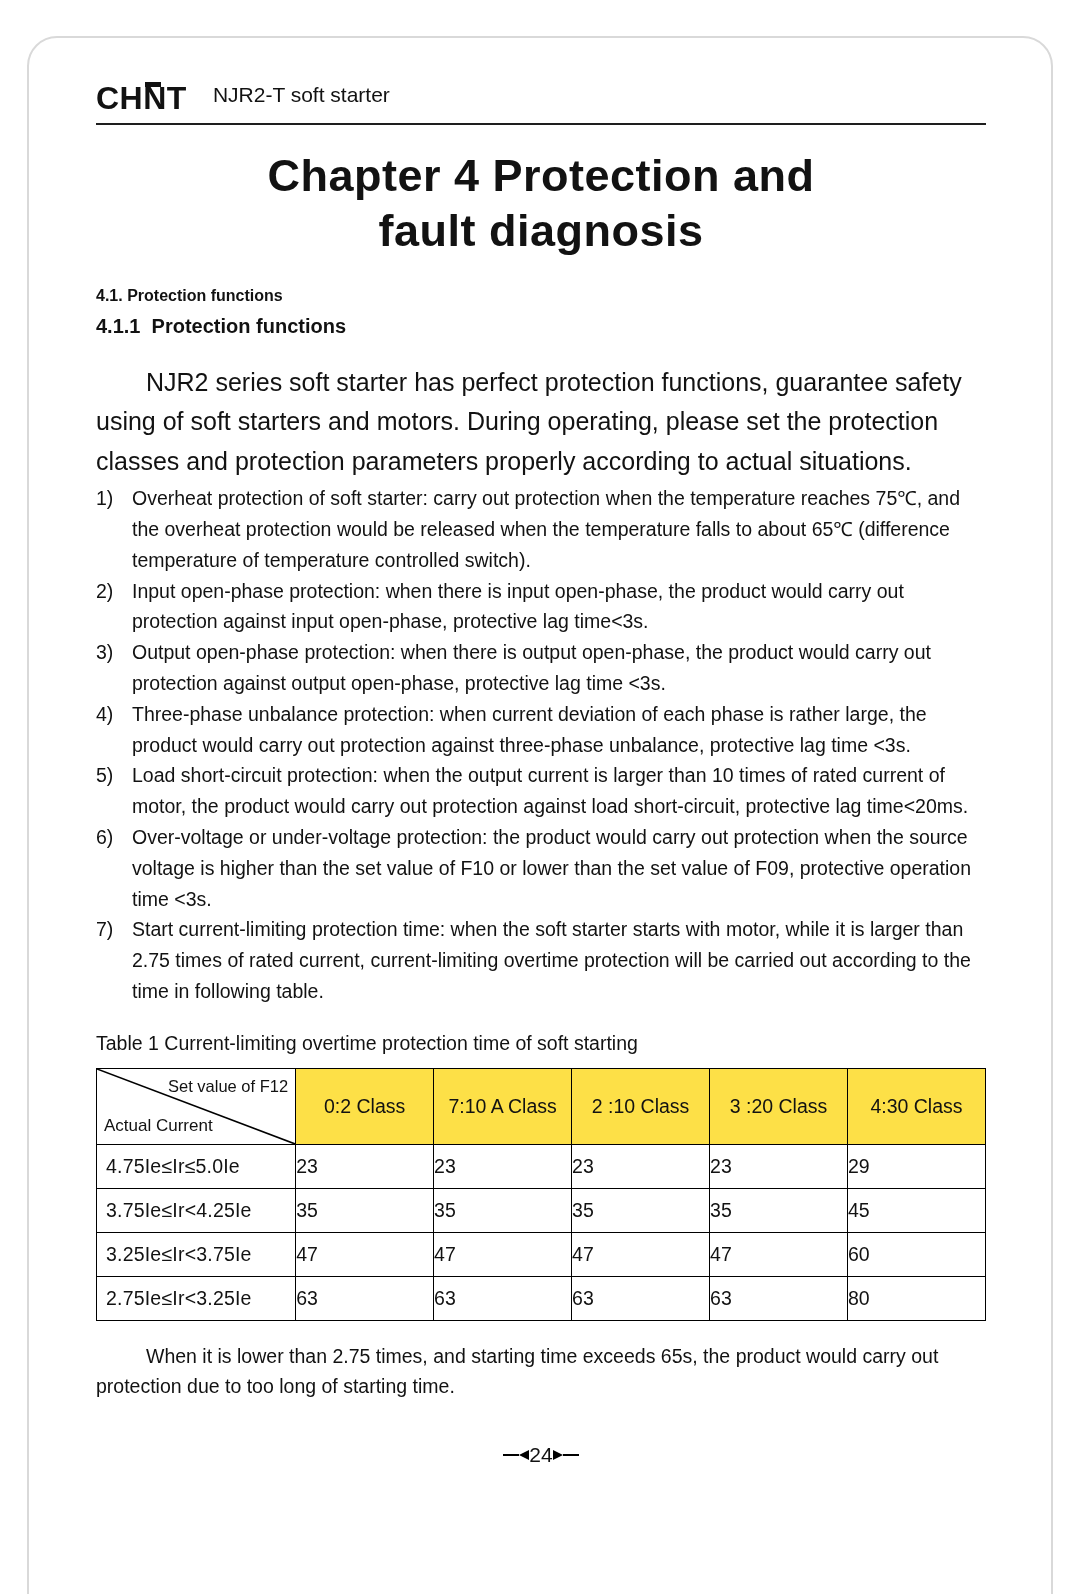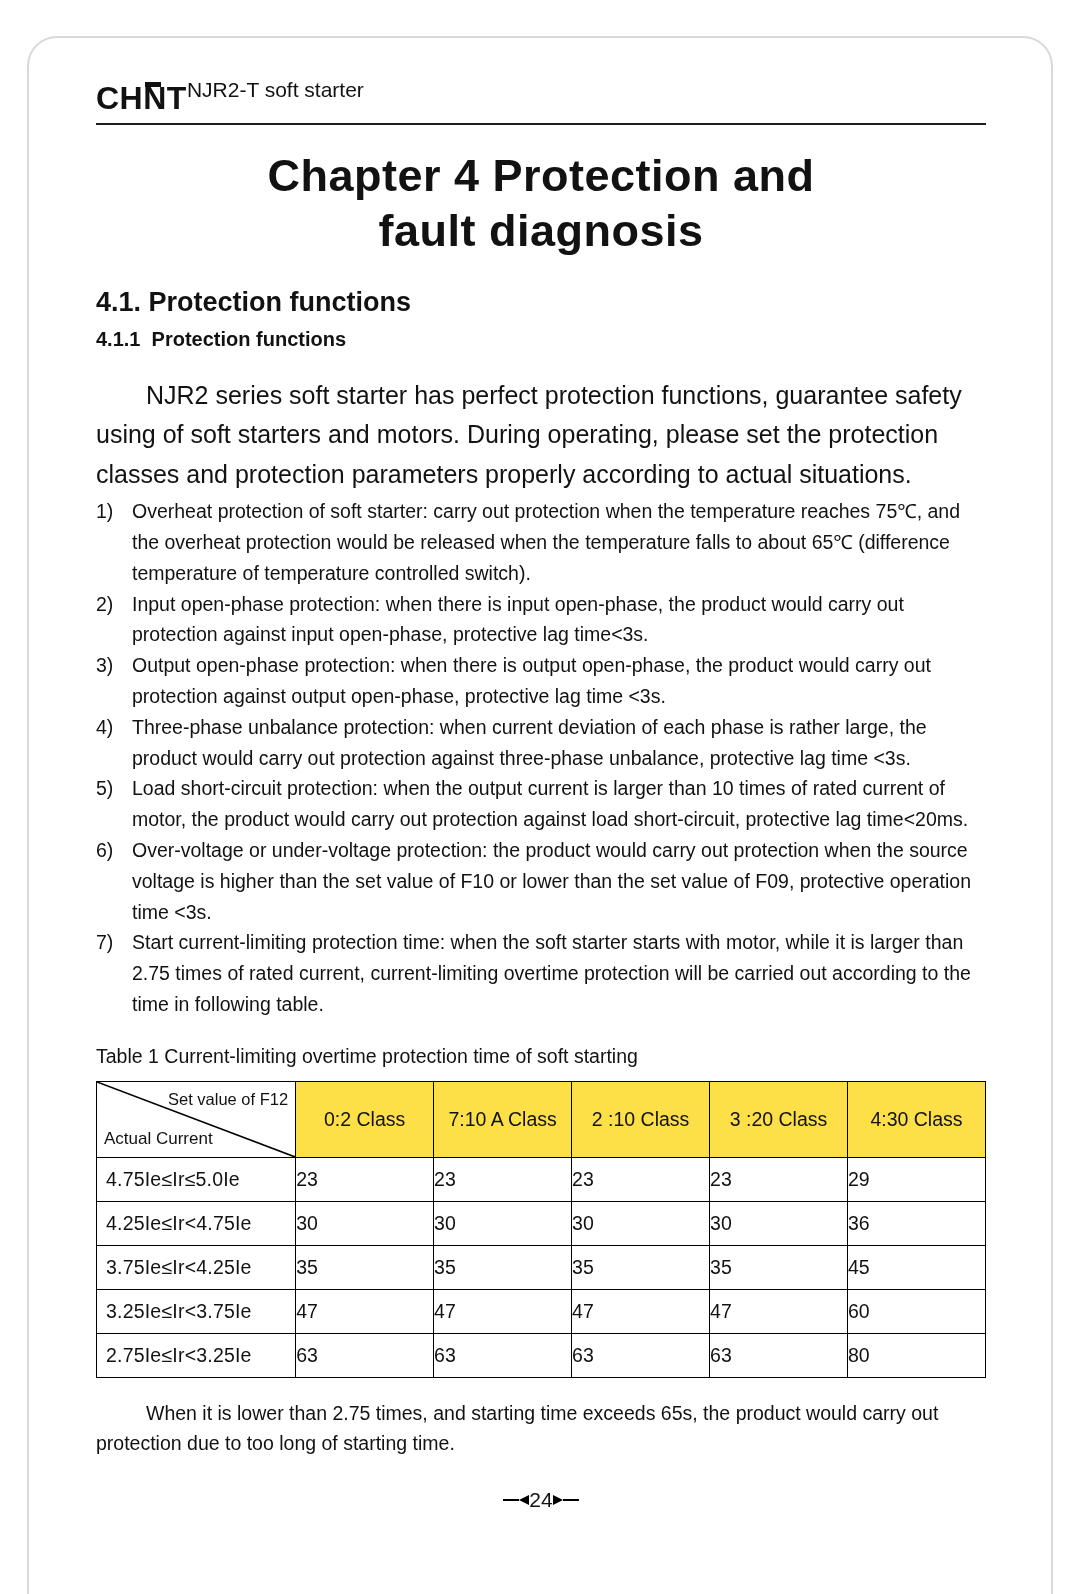--- a/index.html
+++ b/index.html
@@ -11,30 +11,30 @@
     color:#121212;
   }
   .frame {
     position:absolute; left:27px; right:27px; top:36px; bottom:-30px;
     border:2px solid #d9d9d9; border-radius:30px;
     pointer-events:none;
   }
   .content { position:relative; padding:78px 94px 0 96px; }
 
   
-  .doc-header { display:flex; align-items:flex-start; }
+  .doc-header { display:flex; align-items:center; gap:26px; }
   .logo { position:relative; font-weight:700; font-size:32px; letter-spacing:0.5px; line-height:1; padding-top:4px; }
   .logo-bar { position:absolute; top:4px; left:49px; width:16px; height:5px; background:#111; }
   .product-name { font-size:21px; padding-bottom:2px; }
   .header-rule { border:none; border-top:2px solid #1e1e1e; margin-top:9px; }
 
   
   .chapter-title { text-align:center; font-weight:700; font-size:45px; line-height:1.22; margin-top:24px; letter-spacing:0.5px; }
 
-  .section-heading { font-size:27px; font-weight:700; margin-top:28px; }
+  .section-heading { font-size:16px; font-weight:700; margin-top:28px; }
   .subsection-heading { font-size:20px; font-weight:700; margin-top:10px; white-space:pre-wrap; }
 
   .intro { font-size:25px; line-height:1.58; margin-top:25px; text-indent:50px; }
 
   .plist { margin-top:2px; }
   .list-item { display:flex; font-size:19.5px; line-height:1.58; }
   .list-item .num { flex:0 0 36px; }
   .list-item .item-text { flex:1; }
 
   .table-caption { text-align:left; font-size:19.5px; margin:25px 0 13px 0; }
@@ -49,21 +49,21 @@
   .corner .tr { position:absolute; top:8px; right:7px; font-size:16.5px; }
   .corner .bl { position:absolute; bottom:8px; left:7px; font-size:17px; }
   table.ptable tbody td { height:44px; }
   table.ptable tbody td.rlabel { text-align:left; padding-left:9px; letter-spacing:0.2px; }
   table.ptable tbody td.val { }
 
   .note-p { font-size:19.5px; line-height:1.55; text-indent:50px; }
   .note-p.first { margin-top:20px; }
   .note-p.second { margin-top:4px; }
 
-  .page-footer { display:flex; justify-content:center; align-items:center; margin-top:30px; font-size:21px; }
+  .page-footer { display:flex; justify-content:center; align-items:center; margin-top:42px; font-size:21px; }
   .marker { display:flex; align-items:center; }
   .marker .line { width:16px; height:2px; background:#000; }
   .tri { width:0; height:0; border-top:5px solid transparent; border-bottom:5px solid transparent; }
   .tri-left { border-right:10px solid #000; }
   .tri-right { border-left:10px solid #000; }
 </style>
 </head>
 <body>
 
 <div class="frame"></div>
@@ -150,28 +150,20 @@
     <tbody>
       <tr>
         <td class="rlabel">4.75Ie≤Ir≤5.0Ie</td>
         <td class="val">23</td>
         <td class="val">23</td>
         <td class="val">23</td>
         <td class="val">23</td>
         <td class="val">29</td>
       </tr>
       <tr>
-        <td class="rlabel">4.25Ie≤Ir&lt;4.75Ie</td>
-        <td class="val">30</td>
-        <td class="val">30</td>
-        <td class="val">30</td>
-        <td class="val">30</td>
-        <td class="val">36</td>
-      </tr>
-      <tr>
         <td class="rlabel">3.75Ie≤Ir&lt;4.25Ie</td>
         <td class="val">35</td>
         <td class="val">35</td>
         <td class="val">35</td>
         <td class="val">35</td>
         <td class="val">45</td>
       </tr>
       <tr>
         <td class="rlabel">3.25Ie≤Ir&lt;3.75Ie</td>
         <td class="val">47</td>

